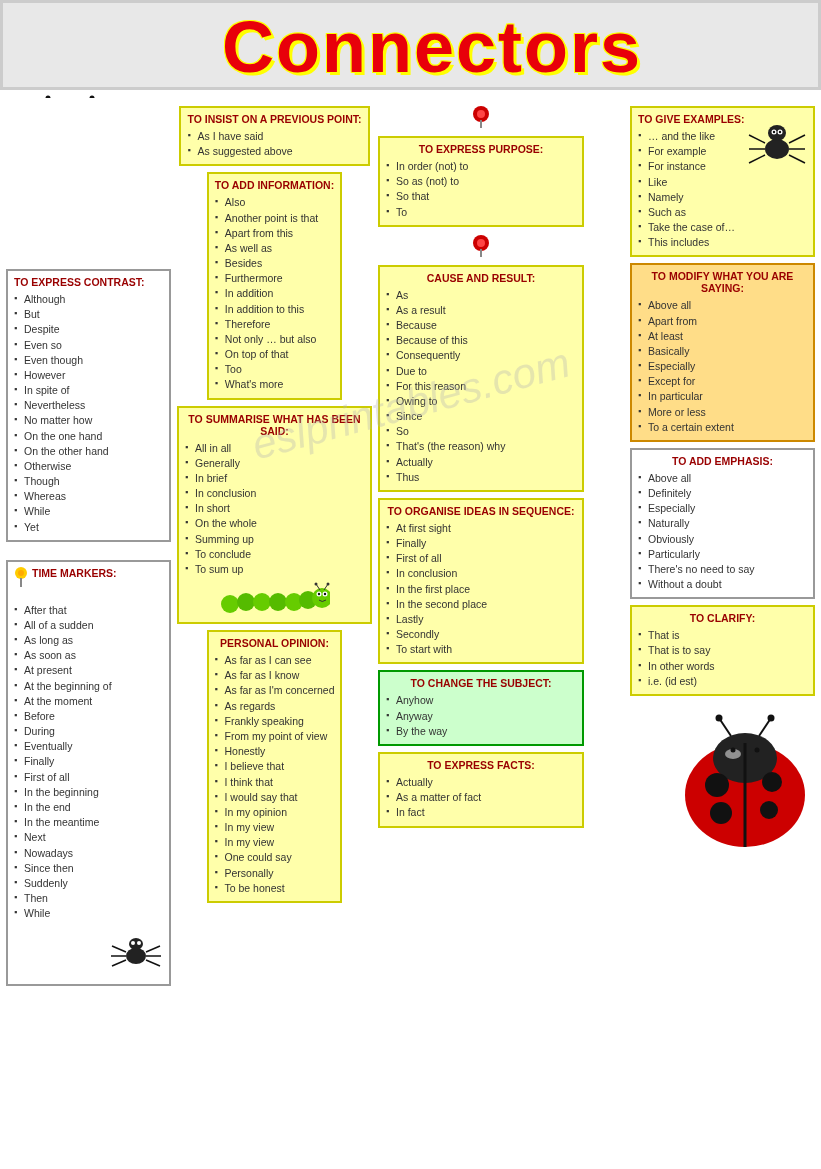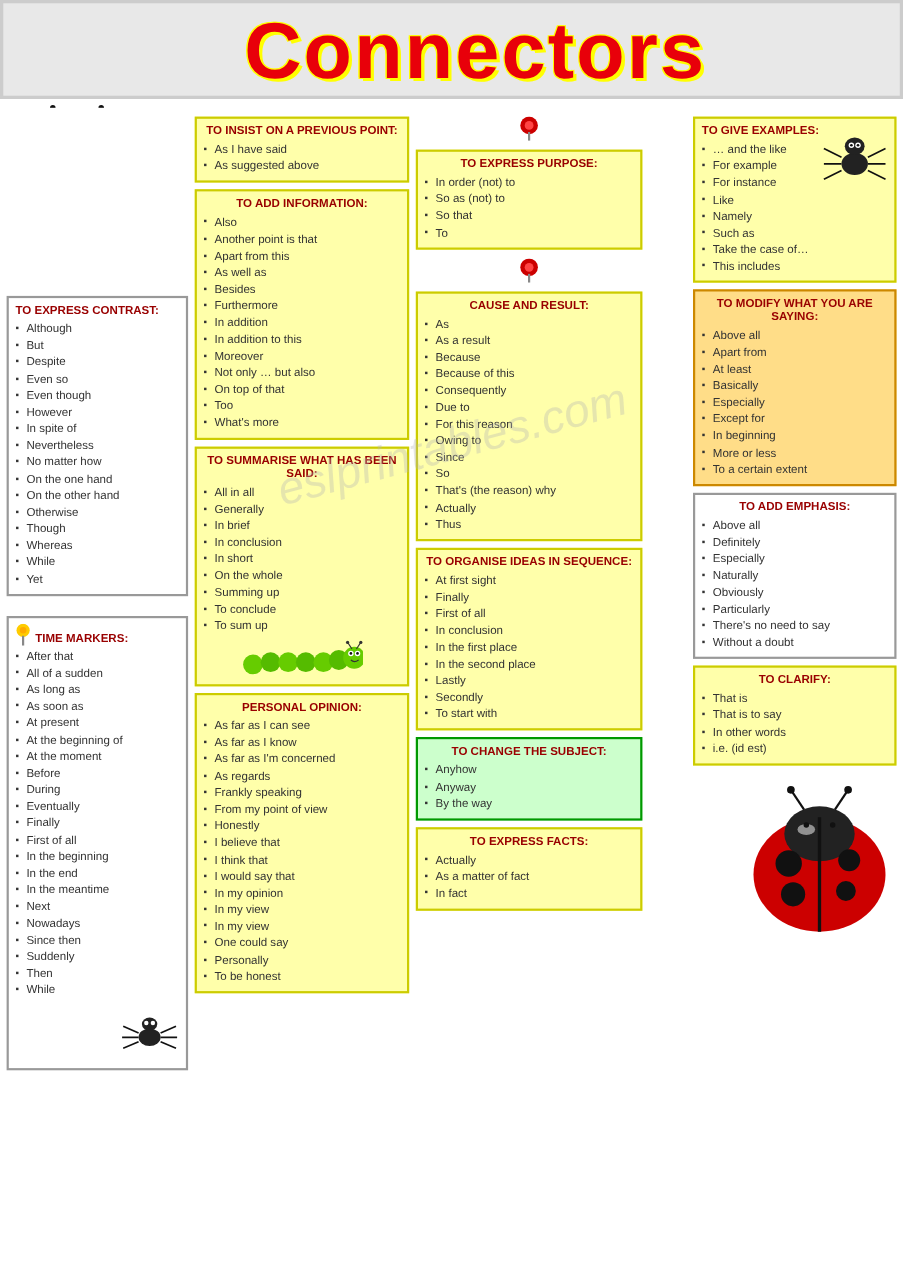--- a/index.html
+++ b/index.html
@@ -35,21 +35,21 @@
     
     .main-content {
       display: flex;
       padding: 8px 6px;
       gap: 6px;
       background: #fff;
     }
 
     
     .col-left { width: 165px; flex-shrink: 0; display: flex; flex-direction: column; gap: 18px; }
-    .col-mid { width: 195px; flex-shrink: 0; display: flex; flex-direction: column; gap: 6px; }
+    .col-mid { width: 195px; flex-shrink: 0; display: flex; flex-direction: column; gap: 6px; align-items: center; }
     .col-center { width: 206px; flex-shrink: 0; display: flex; flex-direction: column; gap: 6px; }
     .col-right { flex: 1; display: flex; flex-direction: column; gap: 6px; margin-left: 40px; }
 
     
     .section {
       border: 2px solid #999;
       padding: 5px 6px;
     }
     .section-yellow { background: #ffffaa; border-color: #cccc00; }
     .section-white { background: #fff; border-color: #999; }
@@ -177,21 +177,21 @@
           <li>On the other hand</li>
           <li>Otherwise</li>
           <li>Though</li>
           <li>Whereas</li>
           <li>While</li>
           <li>Yet</li>
         </ul>
     </div>
 
     <div class="section section-white time-section">
-      <div style="display:flex; align-items:flex-end; gap:4px; margin-bottom:3px;">
+      <div style="display:flex; align-items:flex-start; gap:4px; margin-bottom:16px;">
 
         <svg width="14" height="20" viewBox="0 0 14 20">
           <ellipse cx="7" cy="6" rx="6" ry="6" fill="#ffcc00"></ellipse>
           <rect x="6" y="11" width="2" height="9" fill="#888"></rect>
           <circle cx="7" cy="6" r="3" fill="#ffaa00"></circle>
         </svg>
         <div class="section-title left-align" style="margin-bottom:0;">TIME MARKERS:</div>
       </div>
       <ul class="item-list">
           <li>After that</li>
@@ -251,21 +251,21 @@
       <div class="section-title">TO ADD INFORMATION:</div>
       <ul class="item-list">
           <li>Also</li>
           <li>Another point is that</li>
           <li>Apart from this</li>
           <li>As well as</li>
           <li>Besides</li>
           <li>Furthermore</li>
           <li>In addition</li>
           <li>In addition to this</li>
-          <li>Moreover</li>
+          <li>Therefore</li>
           <li>Not only … but also</li>
           <li>On top of that</li>
           <li>Too</li>
           <li>What's more</li>
         </ul>
     </div>
 
     <div class="section section-yellow">
       <div class="section-title">TO SUMMARISE WHAT HAS BEEN SAID:</div>
       <ul class="item-list">
@@ -452,21 +452,21 @@
 
     <div class="section section-orange">
       <div class="section-title">TO MODIFY WHAT YOU ARE SAYING:</div>
       <ul class="item-list">
           <li>Above all</li>
           <li>Apart from</li>
           <li>At least</li>
           <li>Basically</li>
           <li>Especially</li>
           <li>Except for</li>
-          <li>In beginning</li>
+          <li>In particular</li>
           <li>More or less</li>
           <li>To a certain extent</li>
         </ul>
     </div>
 
     <div class="section section-white">
       <div class="section-title">TO ADD EMPHASIS:</div>
       <ul class="item-list">
           <li>Above all</li>
           <li>Definitely</li>

